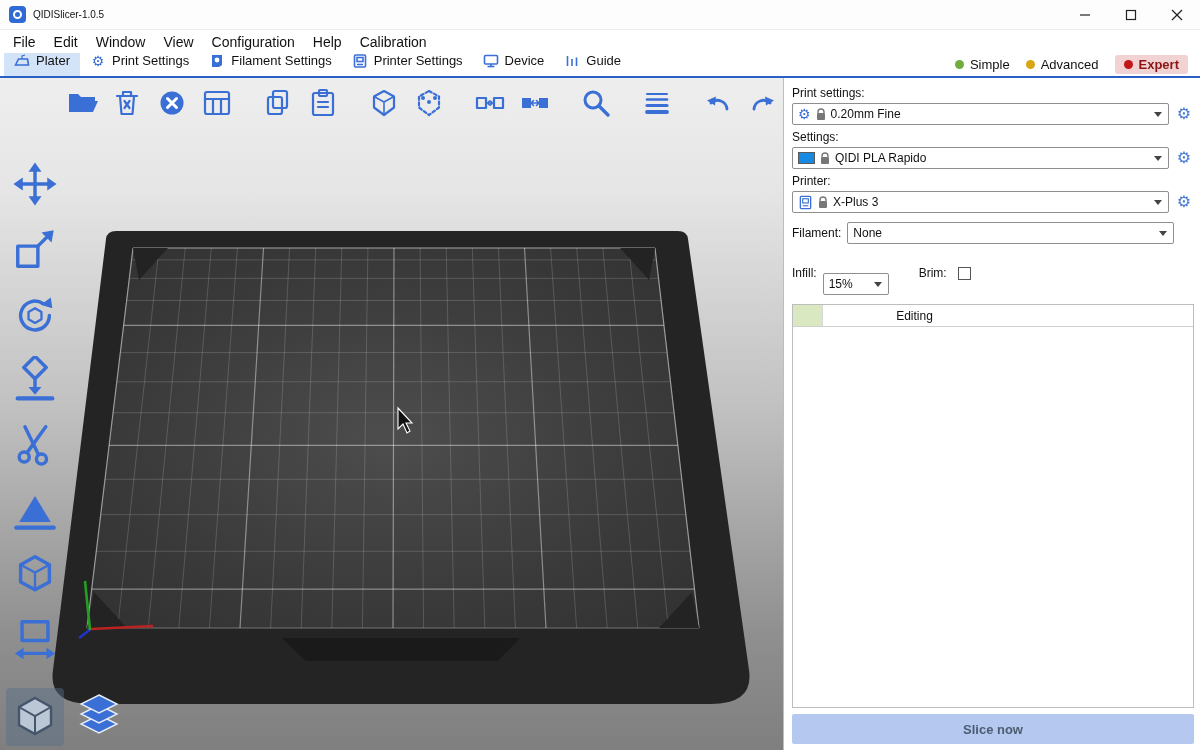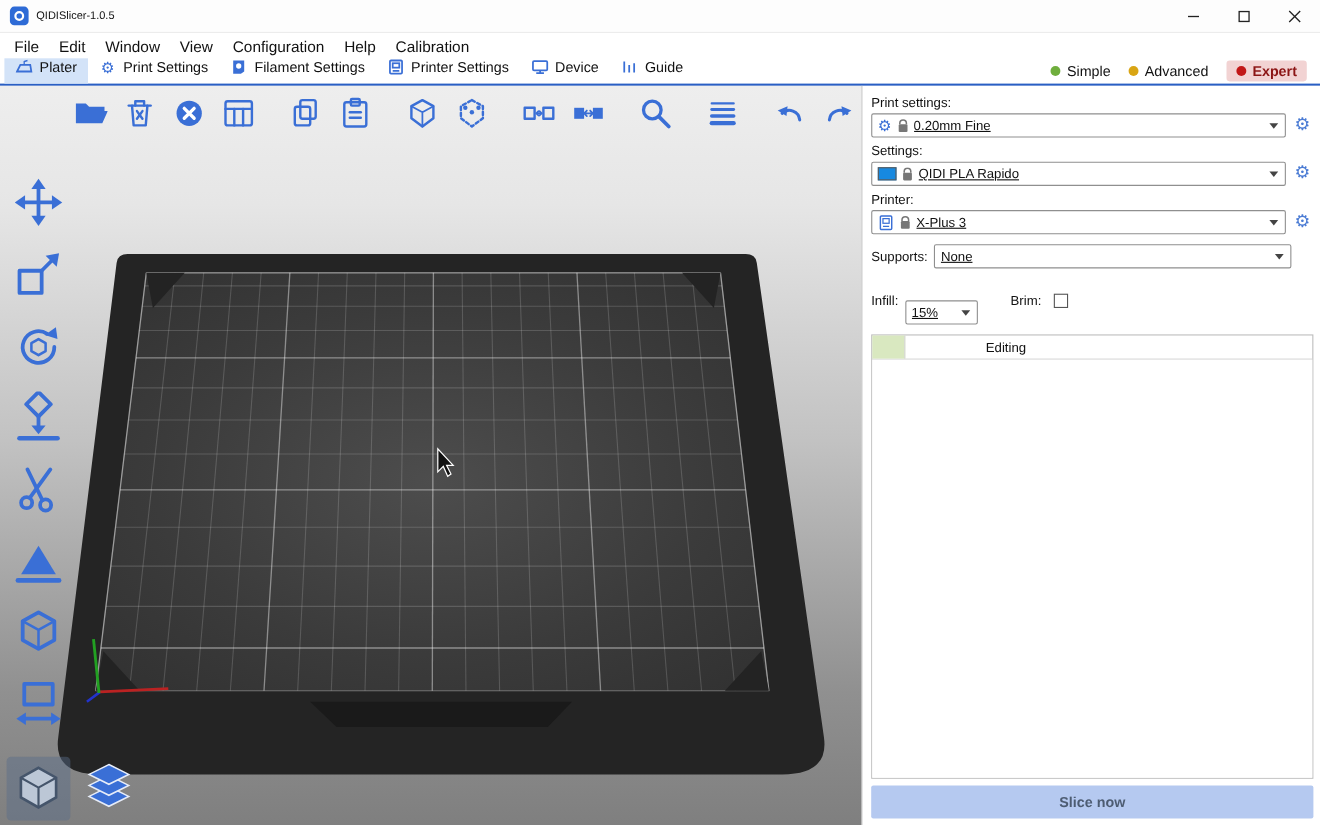--- a/index.html
+++ b/index.html
@@ -54,21 +54,21 @@
   .view-toggles { position:absolute; left:6px; bottom:4px; display:flex; gap:6px; }
   .vtog { width:58px; height:58px; border:none; display:grid; place-items:center; background:transparent; padding:0; border-radius:4px; }
   .vtog.active { background:rgba(88,108,138,.45); }
   .vtog svg { width:48px; height:48px; }
 
   
   .sidebar { width:417px; background:#fff; border-left:1px solid #bdbdbd; padding:8px 6px 6px 8px; display:flex; flex-direction:column; min-height:0; }
   .field-label { font-size:12px; color:#111; margin-bottom:3px; }
   .combo-row { display:flex; align-items:center; gap:5px; margin-bottom:5px; }
   .combo { flex:1; height:22px; background:#fff; border:1px solid #8f8f8f; border-radius:2px; display:flex; align-items:center; gap:5px; padding:0 6px 0 5px; font-size:12px; color:#111; }
-  .combo .ctext { flex:1; overflow:hidden; white-space:nowrap; text-overflow:ellipsis;text-decoration:underline; }
+  .combo .ctext { flex:1; overflow:hidden; white-space:nowrap; text-overflow:ellipsis; }
   .chev { width:0; height:0; border-left:4px solid transparent; border-right:4px solid transparent; border-top:5px solid #444; }
   .gear-glyph { color:#3a6fd6; font-size:14px; line-height:1; }
   .gear-btn { width:20px; height:20px; border:none; background:transparent; color:#4a7bd4; font-size:16px; line-height:1; padding:0; }
   .swatch { width:17px; height:12px; background:#1789e0; border:1px solid #5a5a5a; }
   .locksvg { flex:none; }
   .inline-row { display:flex; align-items:center; margin-bottom:7px; font-size:12px; color:#111; }
   .inline-row .lbl { margin-right:6px; }
   .combo.small { flex:none; width:66px;margin-top:22px; }
   .checkbox { width:13px; height:13px; border:1px solid #555; background:#fff; display:inline-block; margin-left:5px; }
 
@@ -485,21 +485,21 @@
               <path d="M2 5V4a3 3 0 0 1 6 0v1" fill="none" stroke="#777" stroke-width="1.4"></path>
               <rect x="1" y="5" width="8" height="7" rx="1" fill="#777"></rect>
             </svg>
           <span class="ctext">X-Plus 3</span>
           <span class="chev"></span>
         </div>
         <button class="gear-btn">⚙</button>
       </div>
 
       <div class="inline-row" style="margin-top:4px;">
-        <span class="lbl">Supports:</span>
+        <span class="lbl">Filament:</span>
         <div class="combo" style="margin-right:20px;gap:20px;">
           <span class="ctext">None</span>
           <span class="chev"></span>
         </div>
       </div>
 
       <div class="inline-row">
         <span class="lbl">Infill:</span>
         <div class="combo small">
           <span class="ctext">15%</span>

